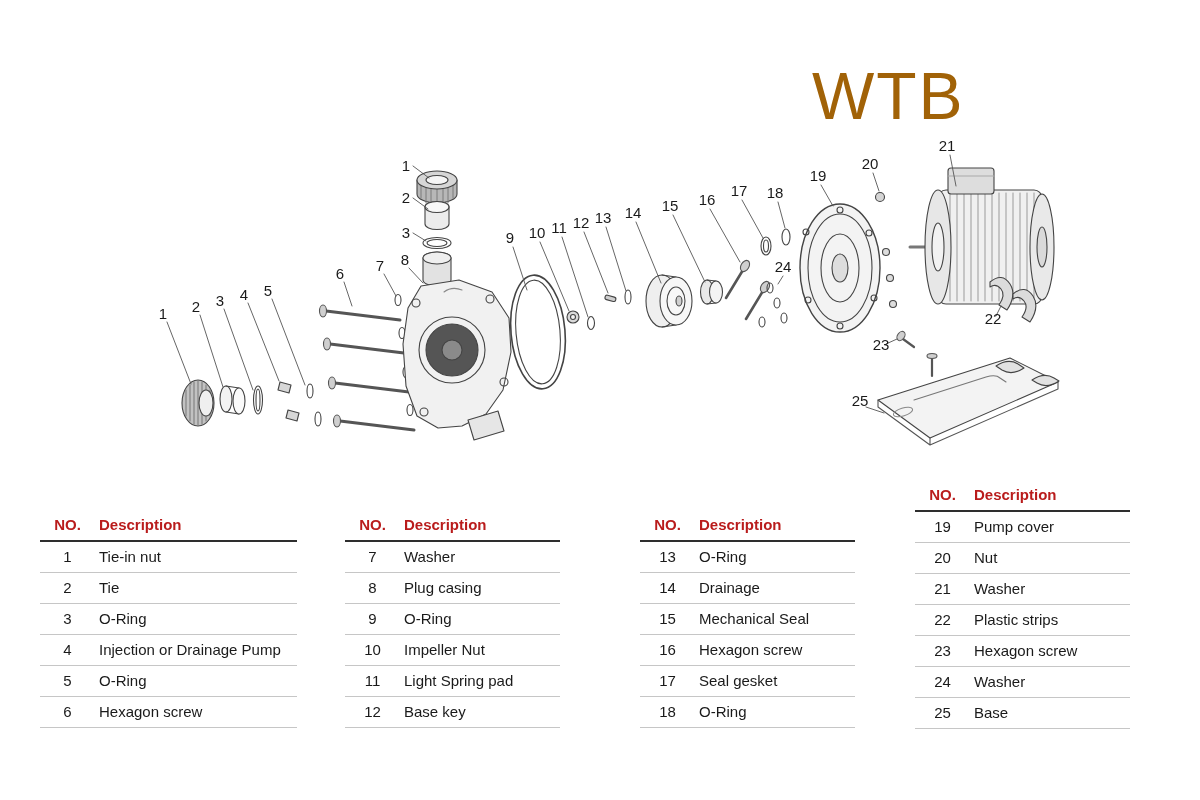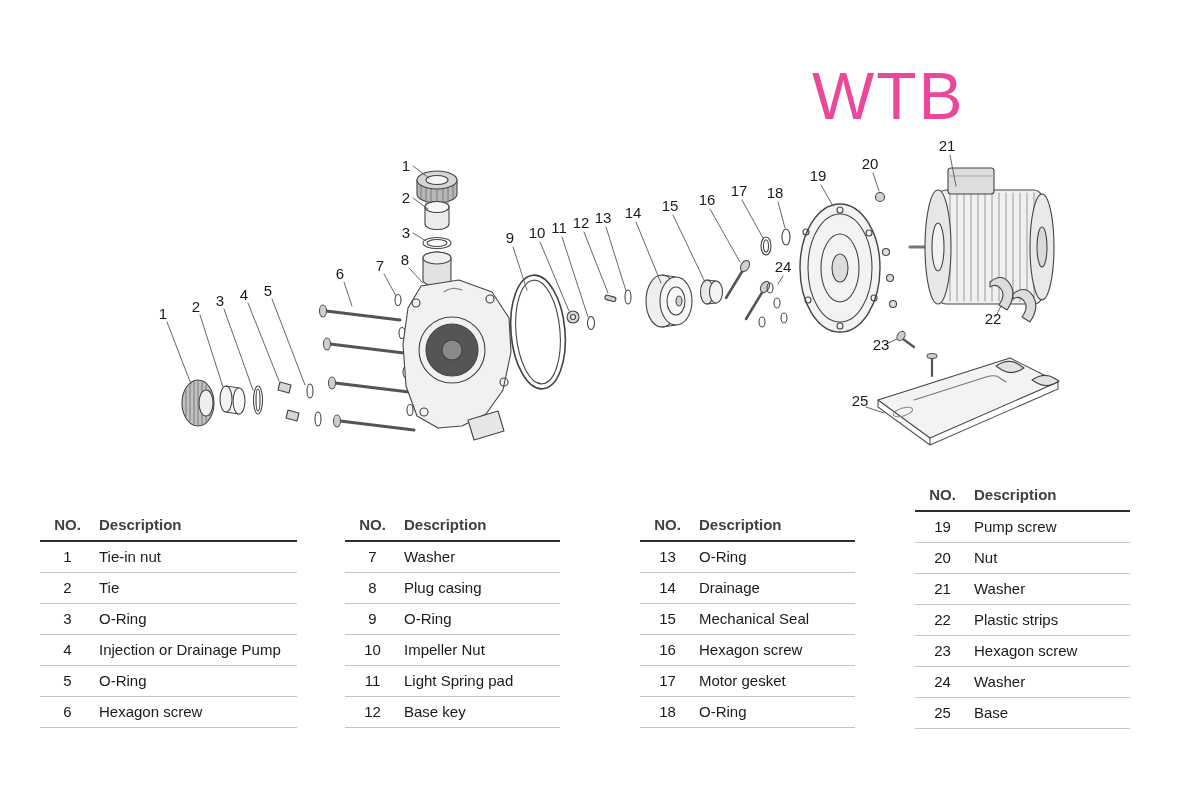--- a/index.html
+++ b/index.html
@@ -2,28 +2,28 @@
 <html><head>
 <meta charset="utf-8">
 <style>
   * { margin:0; padding:0; box-sizing:border-box; }
   html,body { width:1200px; height:800px; }
   body { font-family:"Liberation Sans", sans-serif; background:#ffffff; }
   .page { position:relative; width:1200px; height:800px; background:#fff; overflow:hidden; }
   .brand-title {
     position:absolute; left:812px; top:58px;
     font-size:66px; font-weight:normal; letter-spacing:2px;
-    color:#ec4899;
+    color:#a16207;
   }
   svg.diagram { position:absolute; left:0; top:0; }
   .parts-table { position:absolute; font-size:15px; color:#111; }
   .parts-table table { width:100%; border-collapse:collapse; }
   .parts-table th {
     font-weight:bold; text-align:left; font-size:15px;
-    padding:3px 4px 7px 4px; border-bottom:2px solid #2e2e2e; color:#404040;
+    padding:3px 4px 7px 4px; border-bottom:2px solid #2e2e2e; color:#b91c1c;
   }
   .parts-table th.th-no { width:55px; text-align:center; }
   .parts-table td {
     padding:6px 4px 7px 4px; border-bottom:1px solid #c6c6c6;
     font-size:15px; color:#1a1a1a; white-space:nowrap;
   }
   .parts-table td.td-no { text-align:center; }
   text.callout { font-family:"Liberation Sans", sans-serif; }
 </style>
 </head>
@@ -376,42 +376,42 @@
           <tr>
             <td class="td-no">15</td>
             <td class="td-desc">Mechanical Seal</td>
           </tr>
           <tr>
             <td class="td-no">16</td>
             <td class="td-desc">Hexagon screw</td>
           </tr>
           <tr>
             <td class="td-no">17</td>
-            <td class="td-desc">Motor gesket</td>
+            <td class="td-desc">Seal gesket</td>
           </tr>
           <tr>
             <td class="td-no">18</td>
             <td class="td-desc">O-Ring</td>
           </tr>
         </tbody>
     </table>
   </div>
 
   <div class="parts-table" style="left:915px; top:483px; width:215px;">
     <table>
       <thead>
         <tr>
           <th class="th-no">NO.</th>
           <th class="th-desc">Description</th>
         </tr>
       </thead>
       <tbody>
           <tr>
             <td class="td-no">19</td>
-            <td class="td-desc">Pump screw</td>
+            <td class="td-desc">Pump cover</td>
           </tr>
           <tr>
             <td class="td-no">20</td>
             <td class="td-desc">Nut</td>
           </tr>
           <tr>
             <td class="td-no">21</td>
             <td class="td-desc">Washer</td>
           </tr>
           <tr>

